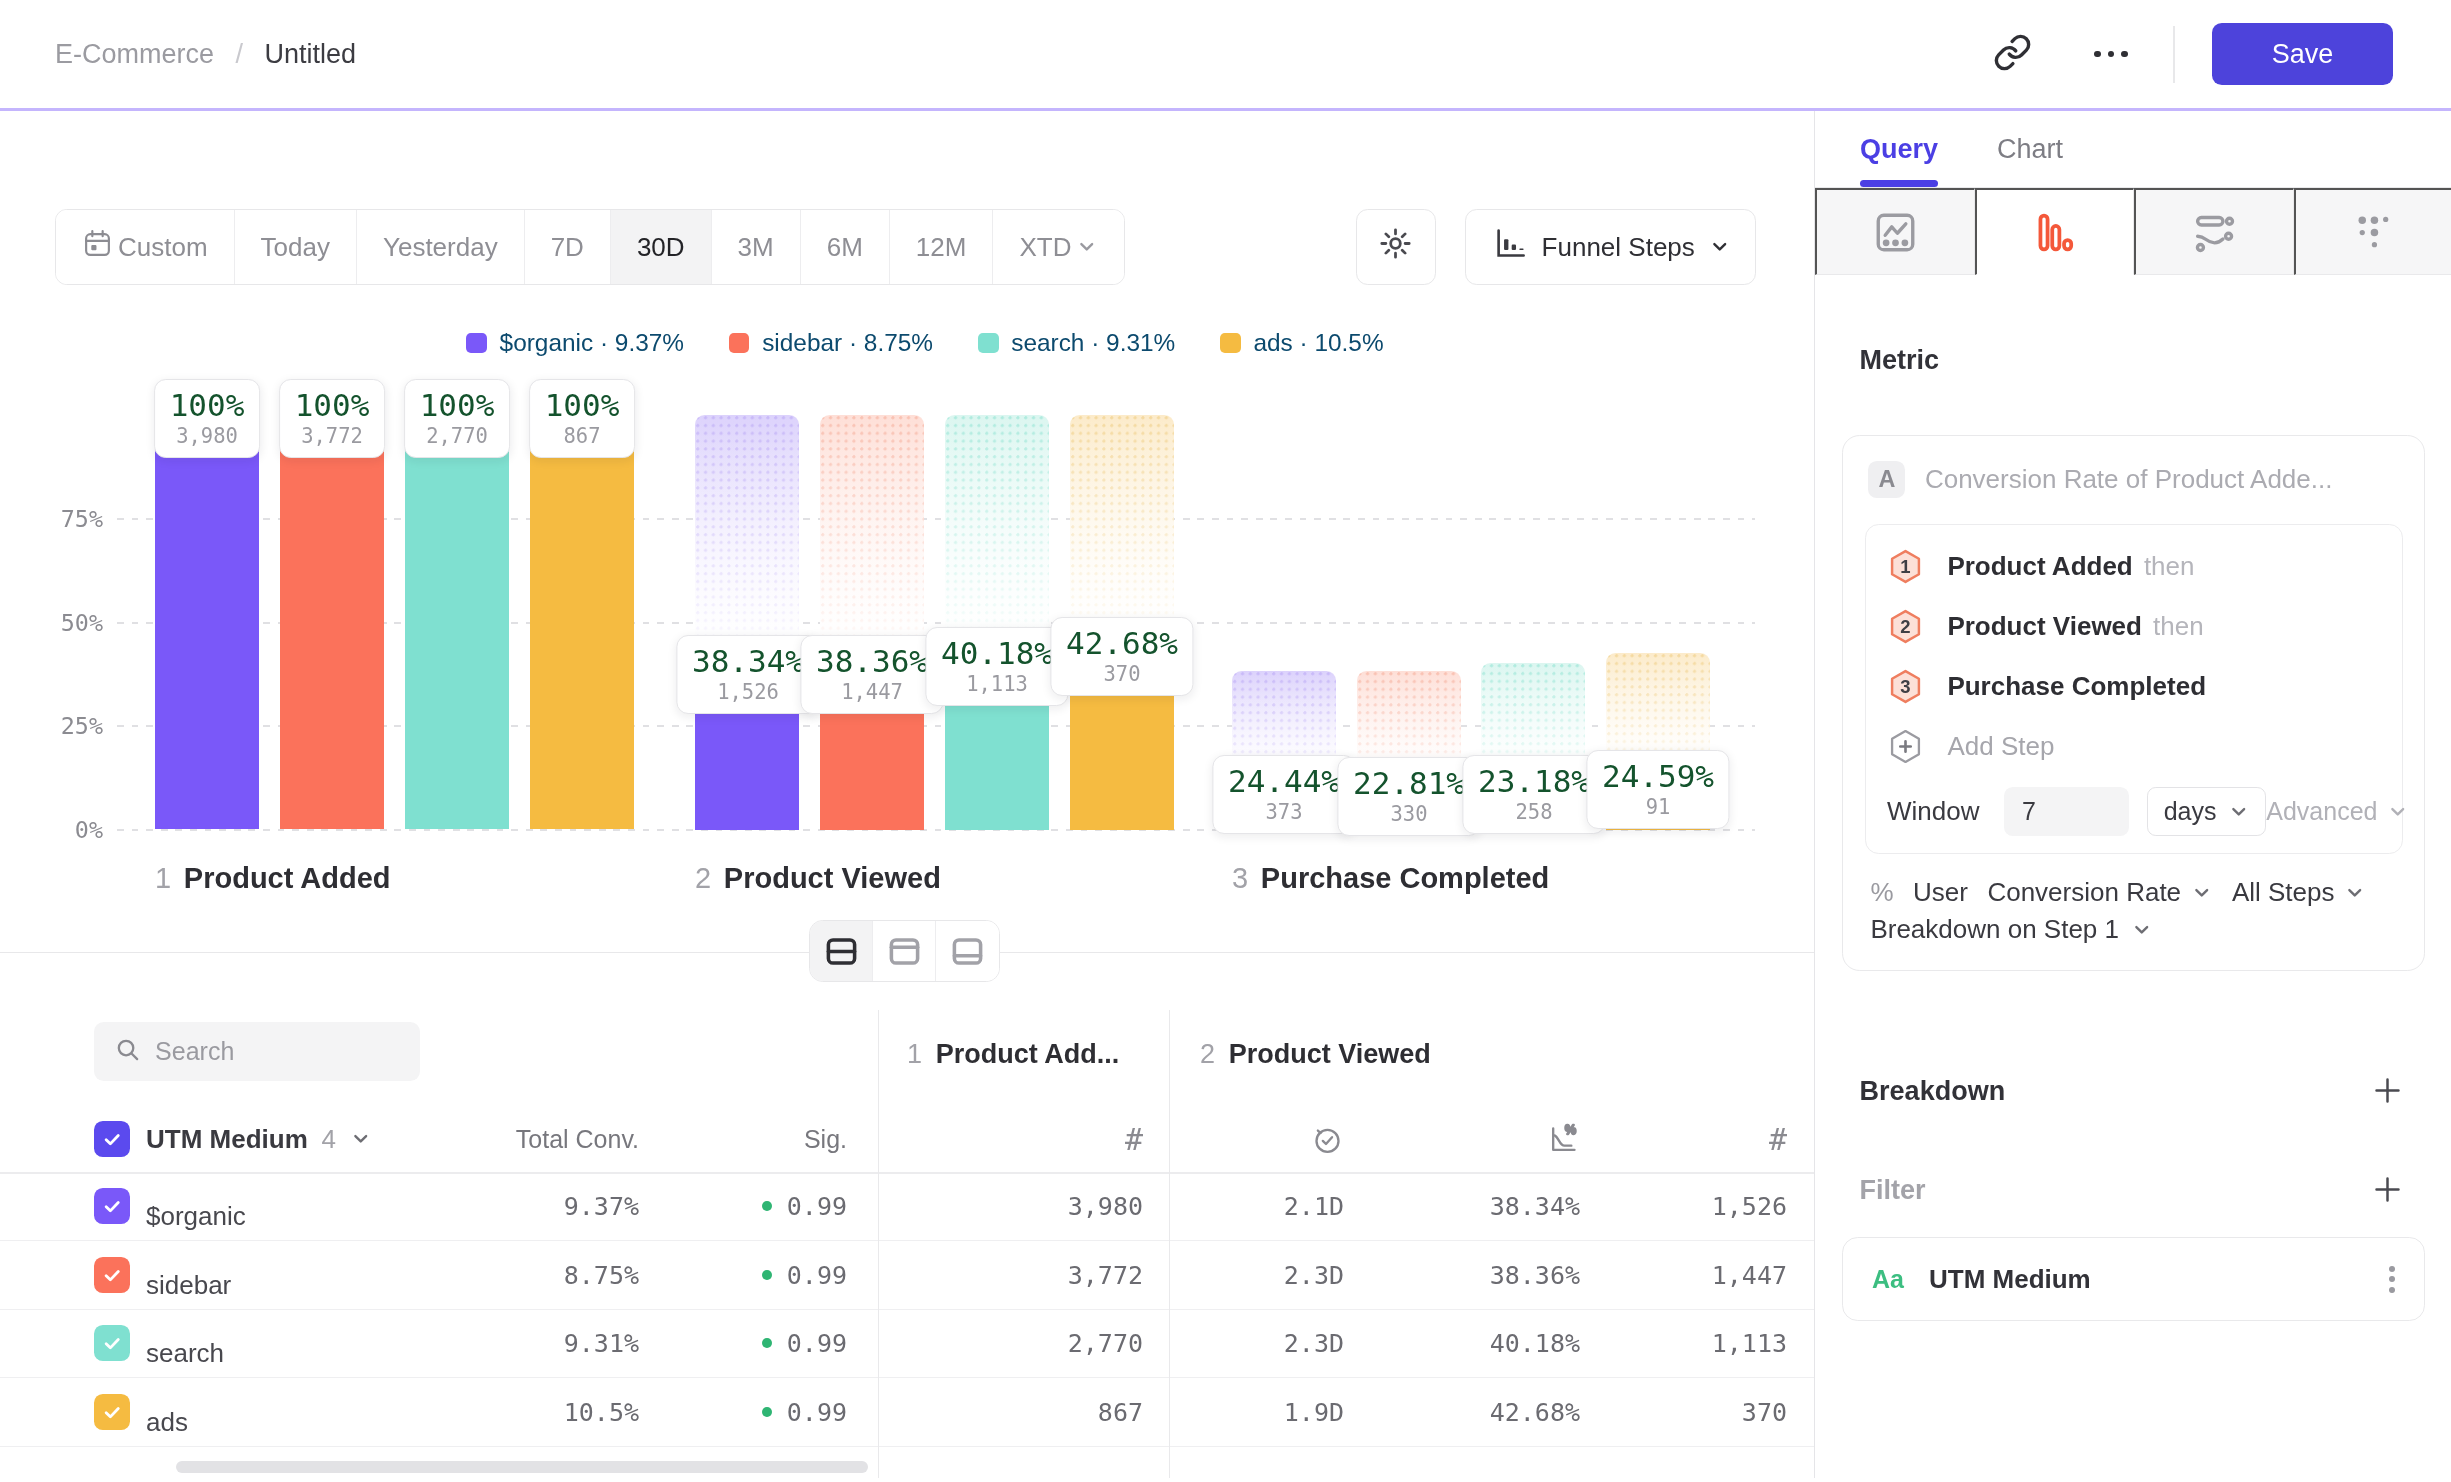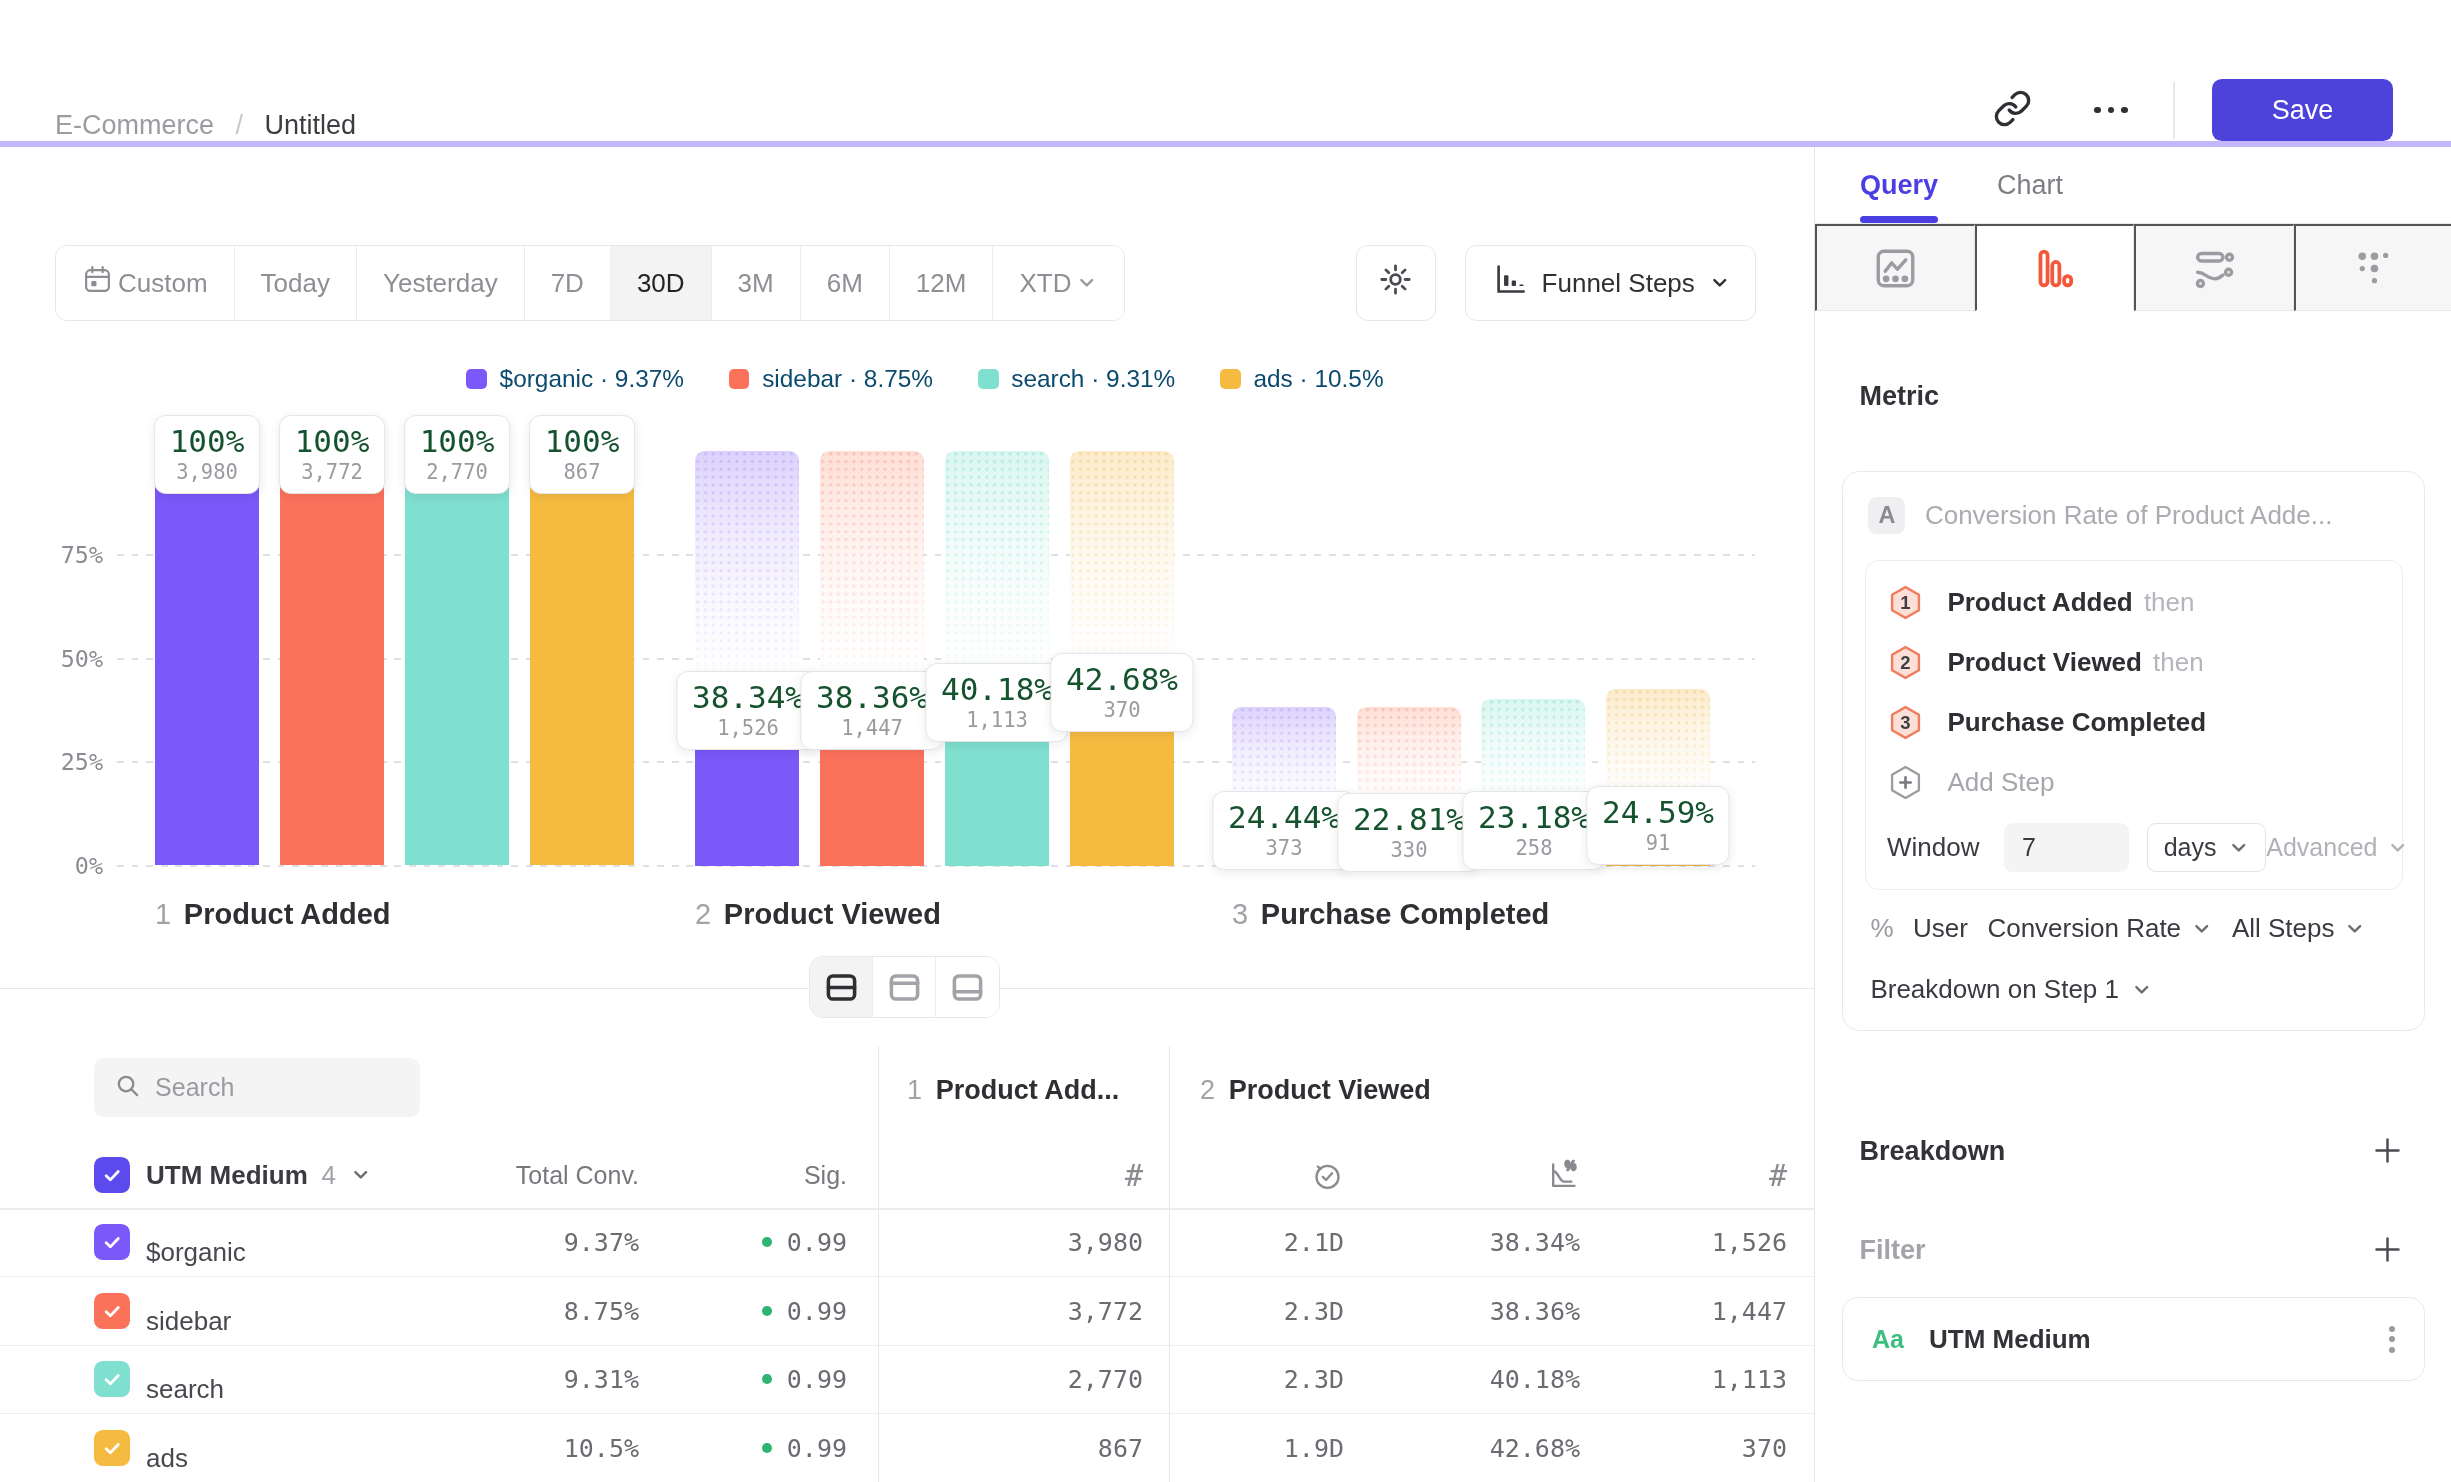--- a/index.html
+++ b/index.html
@@ -1,21 +1,21 @@
 <!DOCTYPE html>
 <html><head>
 <meta charset="utf-8">
 <style>
   * { margin:0; padding:0; box-sizing:border-box; }
   html,body { width:2452px; height:1482px; background:#fff; overflow:hidden;
     font-family:"Liberation Sans", sans-serif; color:#38383d; }
   .mono { font-family:"DejaVu Sans Mono", monospace; }
 
   
-  .topbar { height:147px; border-bottom:6px solid #c4b5fd; display:flex; align-items:flex-end;
+  .topbar { height:111px; border-bottom:3px solid #c4b5fd; display:flex; align-items:center;
     padding:0 59px 0 55px; }
   .crumbs { display:flex; align-items:center; font-size:27px; }
   .crumb-group { color:#9b9ba1; }
   .crumb-sep { color:#c9c9ce; margin:0 21.5px; }
   .crumb-page { color:#3c3c42; font-weight:500; }
   .topbar-right { margin-left:auto; display:flex; align-items:center; }
   .icon-btn { background:none; border:none; cursor:pointer; display:flex; align-items:center; }
   .dots-h { display:flex; gap:6.8px; margin-left:62px; }
   .dots-h i { width:6.8px; height:6.8px; border-radius:50%; background:#2f2f34; }
   .top-divider { width:2px; height:57px; background:#e8e8ea; margin:0 37px 0 45px; }
@@ -139,21 +139,21 @@
     padding-left:17.6px; font-size:25px; font-family:inherit; color:#3a3a40; outline:none; }
   .unit-select { margin-left:17.6px; height:49px; border:1.5px solid #e3e3e6; border-radius:8.8px;
     background:#fff; display:flex; align-items:center; gap:11.7px; padding:0 15.6px; font-size:25px;
     color:#3a3a40; cursor:pointer; }
   .advanced { margin-left:auto; display:flex; align-items:center; gap:9.8px; font-size:25px;
     color:#b1b1b7; cursor:pointer; }
   .measured-row { margin-top:23.4px; padding:0 5.9px; display:flex; align-items:center; gap:19.5px;
     font-size:26px; color:#3a3a40; flex-wrap:nowrap; }
   .measured-row .dim { color:#9a9aa0; }
   .measured-row .seg { display:flex; align-items:center; gap:9.8px; cursor:pointer; }
-  .bdon-row { margin-top:30px; padding:0 5.9px; display:flex; align-items:center; gap:11.7px;
+  .bdon-row { margin-top:6px; padding:0 5.9px; display:flex; align-items:center; gap:11.7px;
     font-size:26px; color:#3a3a40; cursor:pointer; }
   .section-row { display:flex; align-items:center; justify-content:space-between; padding:0 17.6px; }
   .filter-row { margin-top:60px; }
   .filter-row .p-heading { color:#a3a3a9; }
   .breakdown-row { margin-top:101px; }
   .plus-btn { background:none; border:none; cursor:pointer; width:39px; height:39px; color:#4a4a50; }
   .plus-btn svg { width:33px; height:33px; }
   .plus-btn svg path { fill:none; stroke:currentColor; stroke-width:1.8; stroke-linecap:round; }
   .breakdown-card { margin-top:27px; height:84px; border:1.5px solid #e9e9eb; border-radius:15.6px;
     display:flex; align-items:center; padding:0 29px; }

